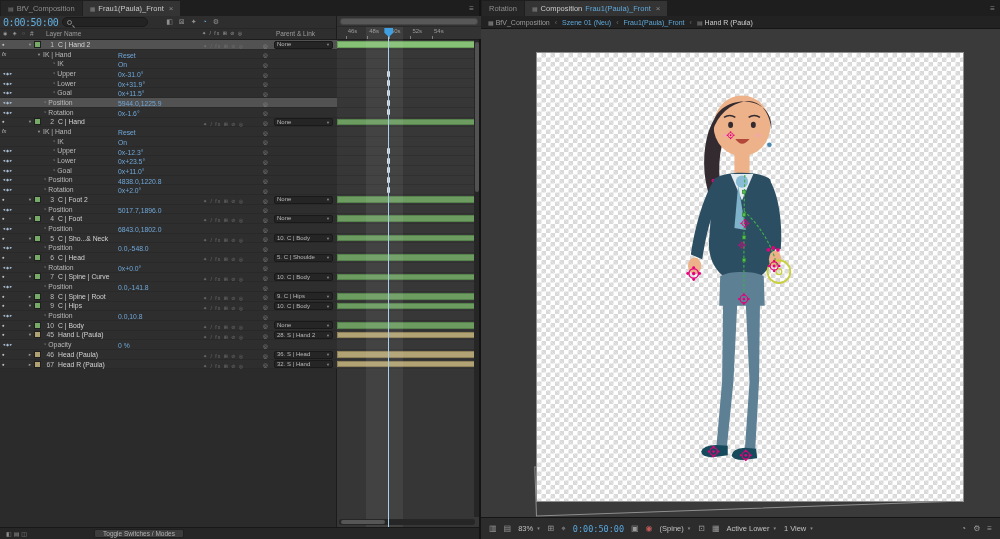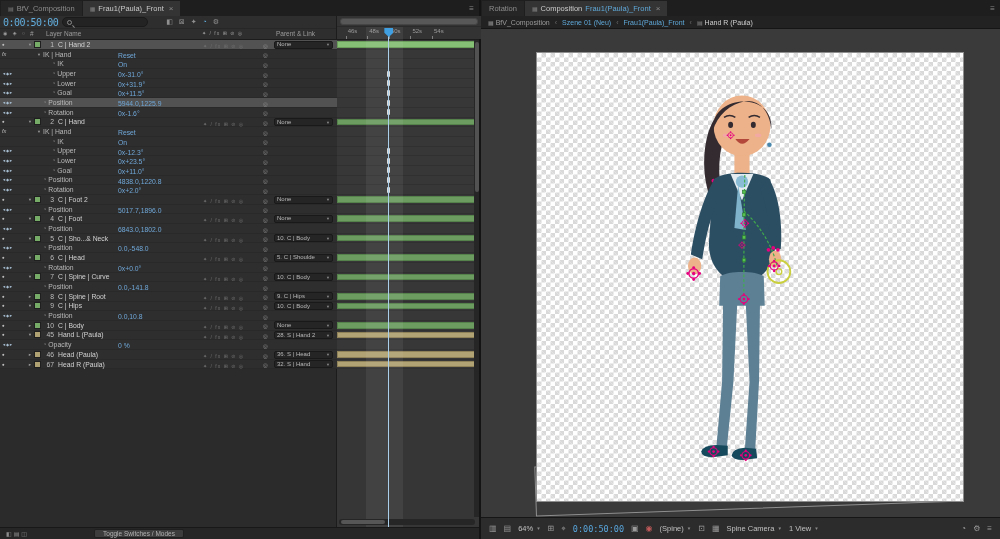--- a/index.html
+++ b/index.html
@@ -889,36 +889,36 @@
             <use href="#rigpt" transform="translate(104,408) scale(0.8)"></use>
           </g>
         </svg>
       </div>
     </div>
 
     <div class="v-statusbar">
         <span class="sbi">▥</span>
         <span class="sbi">▤</span>
         <span class="sbd">
-          <span>64%</span>
+          <span>83%</span>
           <span class="sbc">▼</span>
         </span>
         <span class="sbi">⊞</span>
         <span class="sbi">⌖</span>
         <span class="sbt">0:00:50:00</span>
         <span class="sbi">▣</span>
         <span class="sbi" style="color: rgb(192, 90, 90);">◉</span>
         <span class="sbd">
           <span>(Spine)</span>
           <span class="sbc">▼</span>
         </span>
         <span class="sbi">⊡</span>
         <span class="sbi">▦</span>
         <span class="sbd">
-          <span>Spine Camera</span>
+          <span>Active Lower</span>
           <span class="sbc">▼</span>
         </span>
         <span class="sbd">
           <span>1 View</span>
           <span class="sbc">▼</span>
         </span>
         <span class="sbsp"></span>
         <span class="sbi">◔</span>
         <span class="sbi">⚙</span>
         <span class="sbi">≡</span>

